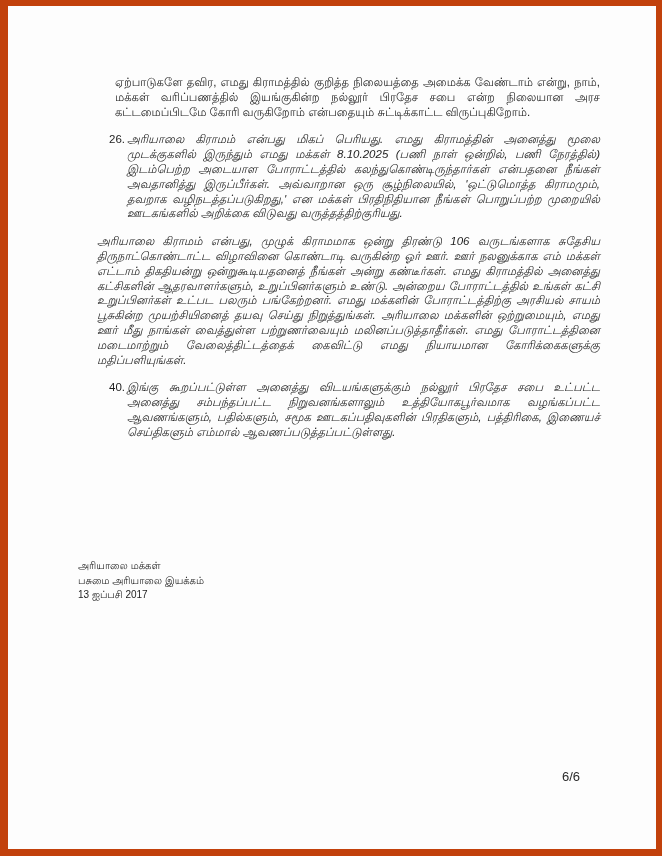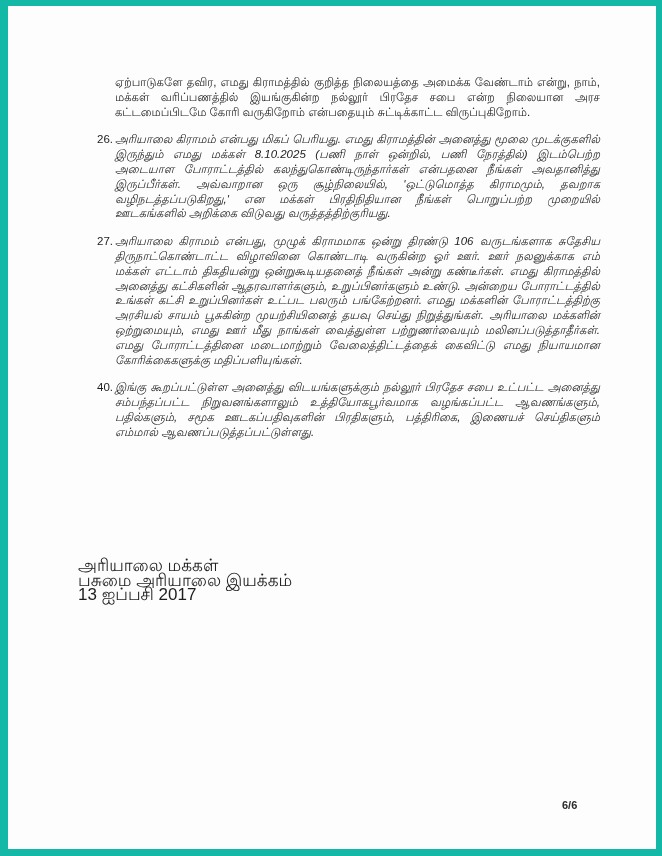--- a/index.html
+++ b/index.html
@@ -4,21 +4,21 @@
 <style>
   html, body {
     margin: 0;
     padding: 0;
     background: #4a4a4a;
   }
   .canvas {
     position: relative;
     width: 662px;
     height: 856px;
-    background: #14b8a6; 
+    background: #c2410c; 
     overflow: hidden;
     font-family: "Liberation Sans", sans-serif;
   }
   .page {
     position: absolute;
     left: 8px;
     top: 6px;
     width: 648px;
     height: 843px;
     background: #fdfdfd;
@@ -36,61 +36,60 @@
     margin: 0 0 13px 18px;
     text-align: justify;
   }
   .num-para {
     display: flex;
     margin: 0 0 13px 0;
   }
   .num-para .pnum {
     flex: 0 0 18px;
     width: 18px;
+    margin-left: 12px;
   }
   .num-para .ptext {
     flex: 1;
     text-align: justify;
     font-style: italic;
   }
   .signature {
     position: absolute;
     left: 70px;
     top: 553px;
     color: #1d1d1d;
-    font-size: 17px;
+    font-size: 10px;
     line-height: 14.7px;
   }
   .signature div { white-space: nowrap; }
   .page-number {
     position: absolute;
     left: 554px;
-    top: 793px;
+    top: 763px;
     color: #2b2b2b;
-    font-size: 11px;
-    font-weight: bold;
+    font-size: 13px;
   }
 </style>
 </head>
 <body>
 
 <div class="canvas">
   <div class="page">
 
     <div class="content">
 
       <p class="intro-para">ஏற்பாடுகளே தவிர, எமது கிராமத்தில் குறித்த நிலையத்தை அமைக்க வேண்டாம் என்று, நாம், மக்கள் வரிப்பணத்தில் இயங்குகின்ற நல்லூர் பிரதேச சபை என்ற நிலையான அரச கட்டமைப்பிடமே கோரி வருகிறோம் என்பதையும் சுட்டிக்காட்ட விருப்புகிறோம்.</p>
 
       <div class="num-para">
         <span class="pnum">26.</span>
         <div class="ptext">அரியாலை கிராமம் என்பது மிகப் பெரியது. எமது கிராமத்தின் அனைத்து மூலை முடக்குகளில் இருந்தும் எமது மக்கள் 8.10.2025 (பணி நாள் ஒன்றில், பணி நேரத்தில்) இடம்பெற்ற அடையாள போராட்டத்தில் கலந்துகொண்டிருந்தார்கள் என்பதனை நீங்கள் அவதானித்து இருப்பீர்கள். அவ்வாறான ஒரு சூழ்நிலையில், 'ஒட்டுமொத்த கிராமமும், தவறாக வழிநடத்தப்படுகிறது,' என மக்கள் பிரதிநிதியான நீங்கள் பொறுப்பற்ற முறையில் ஊடகங்களில் அறிக்கை விடுவது வருத்தத்திற்குரியது.</div>
       </div>
 
       <div class="num-para">
-        <span class="pnum">27.</span>
         <div class="ptext">அரியாலை கிராமம் என்பது, முழுக் கிராமமாக ஒன்று திரண்டு 106 வருடங்களாக சுதேசிய திருநாட்கொண்டாட்ட விழாவினை கொண்டாடி வருகின்ற ஓர் ஊர். ஊர் நலனுக்காக எம் மக்கள் எட்டாம் திகதியன்று ஒன்றுகூடியதனைத் நீங்கள் அன்று கண்டீர்கள். எமது கிராமத்தில் அனைத்து கட்சிகளின் ஆதரவாளர்களும், உறுப்பினர்களும் உண்டு. அன்றைய போராட்டத்தில் உங்கள் கட்சி உறுப்பினர்கள் உட்பட பலரும் பங்கேற்றனர். எமது மக்களின் போராட்டத்திற்கு அரசியல் சாயம் பூசுகின்ற முயற்சியினைத் தயவு செய்து நிறுத்துங்கள். அரியாலை மக்களின் ஒற்றுமையும், எமது ஊர் மீது நாங்கள் வைத்துள்ள பற்றுணர்வையும் மலினப்படுத்தாதீர்கள். எமது போராட்டத்தினை மடைமாற்றும் வேலைத்திட்டத்தைக் கைவிட்டு எமது நியாயமான கோரிக்கைகளுக்கு மதிப்பளியுங்கள்.</div>
       </div>
 
       <div class="num-para">
         <span class="pnum">40.</span>
         <div class="ptext">இங்கு கூறப்பட்டுள்ள அனைத்து விடயங்களுக்கும் நல்லூர் பிரதேச சபை உட்பட்ட அனைத்து சம்பந்தப்பட்ட நிறுவனங்களாலும் உத்தியோகபூர்வமாக வழங்கப்பட்ட ஆவணங்களும், பதில்களும், சமூக ஊடகப்பதிவுகளின் பிரதிகளும், பத்திரிகை, இணையச் செய்திகளும் எம்மால் ஆவணப்படுத்தப்பட்டுள்ளது.</div>
       </div>
 
 
     </div>

